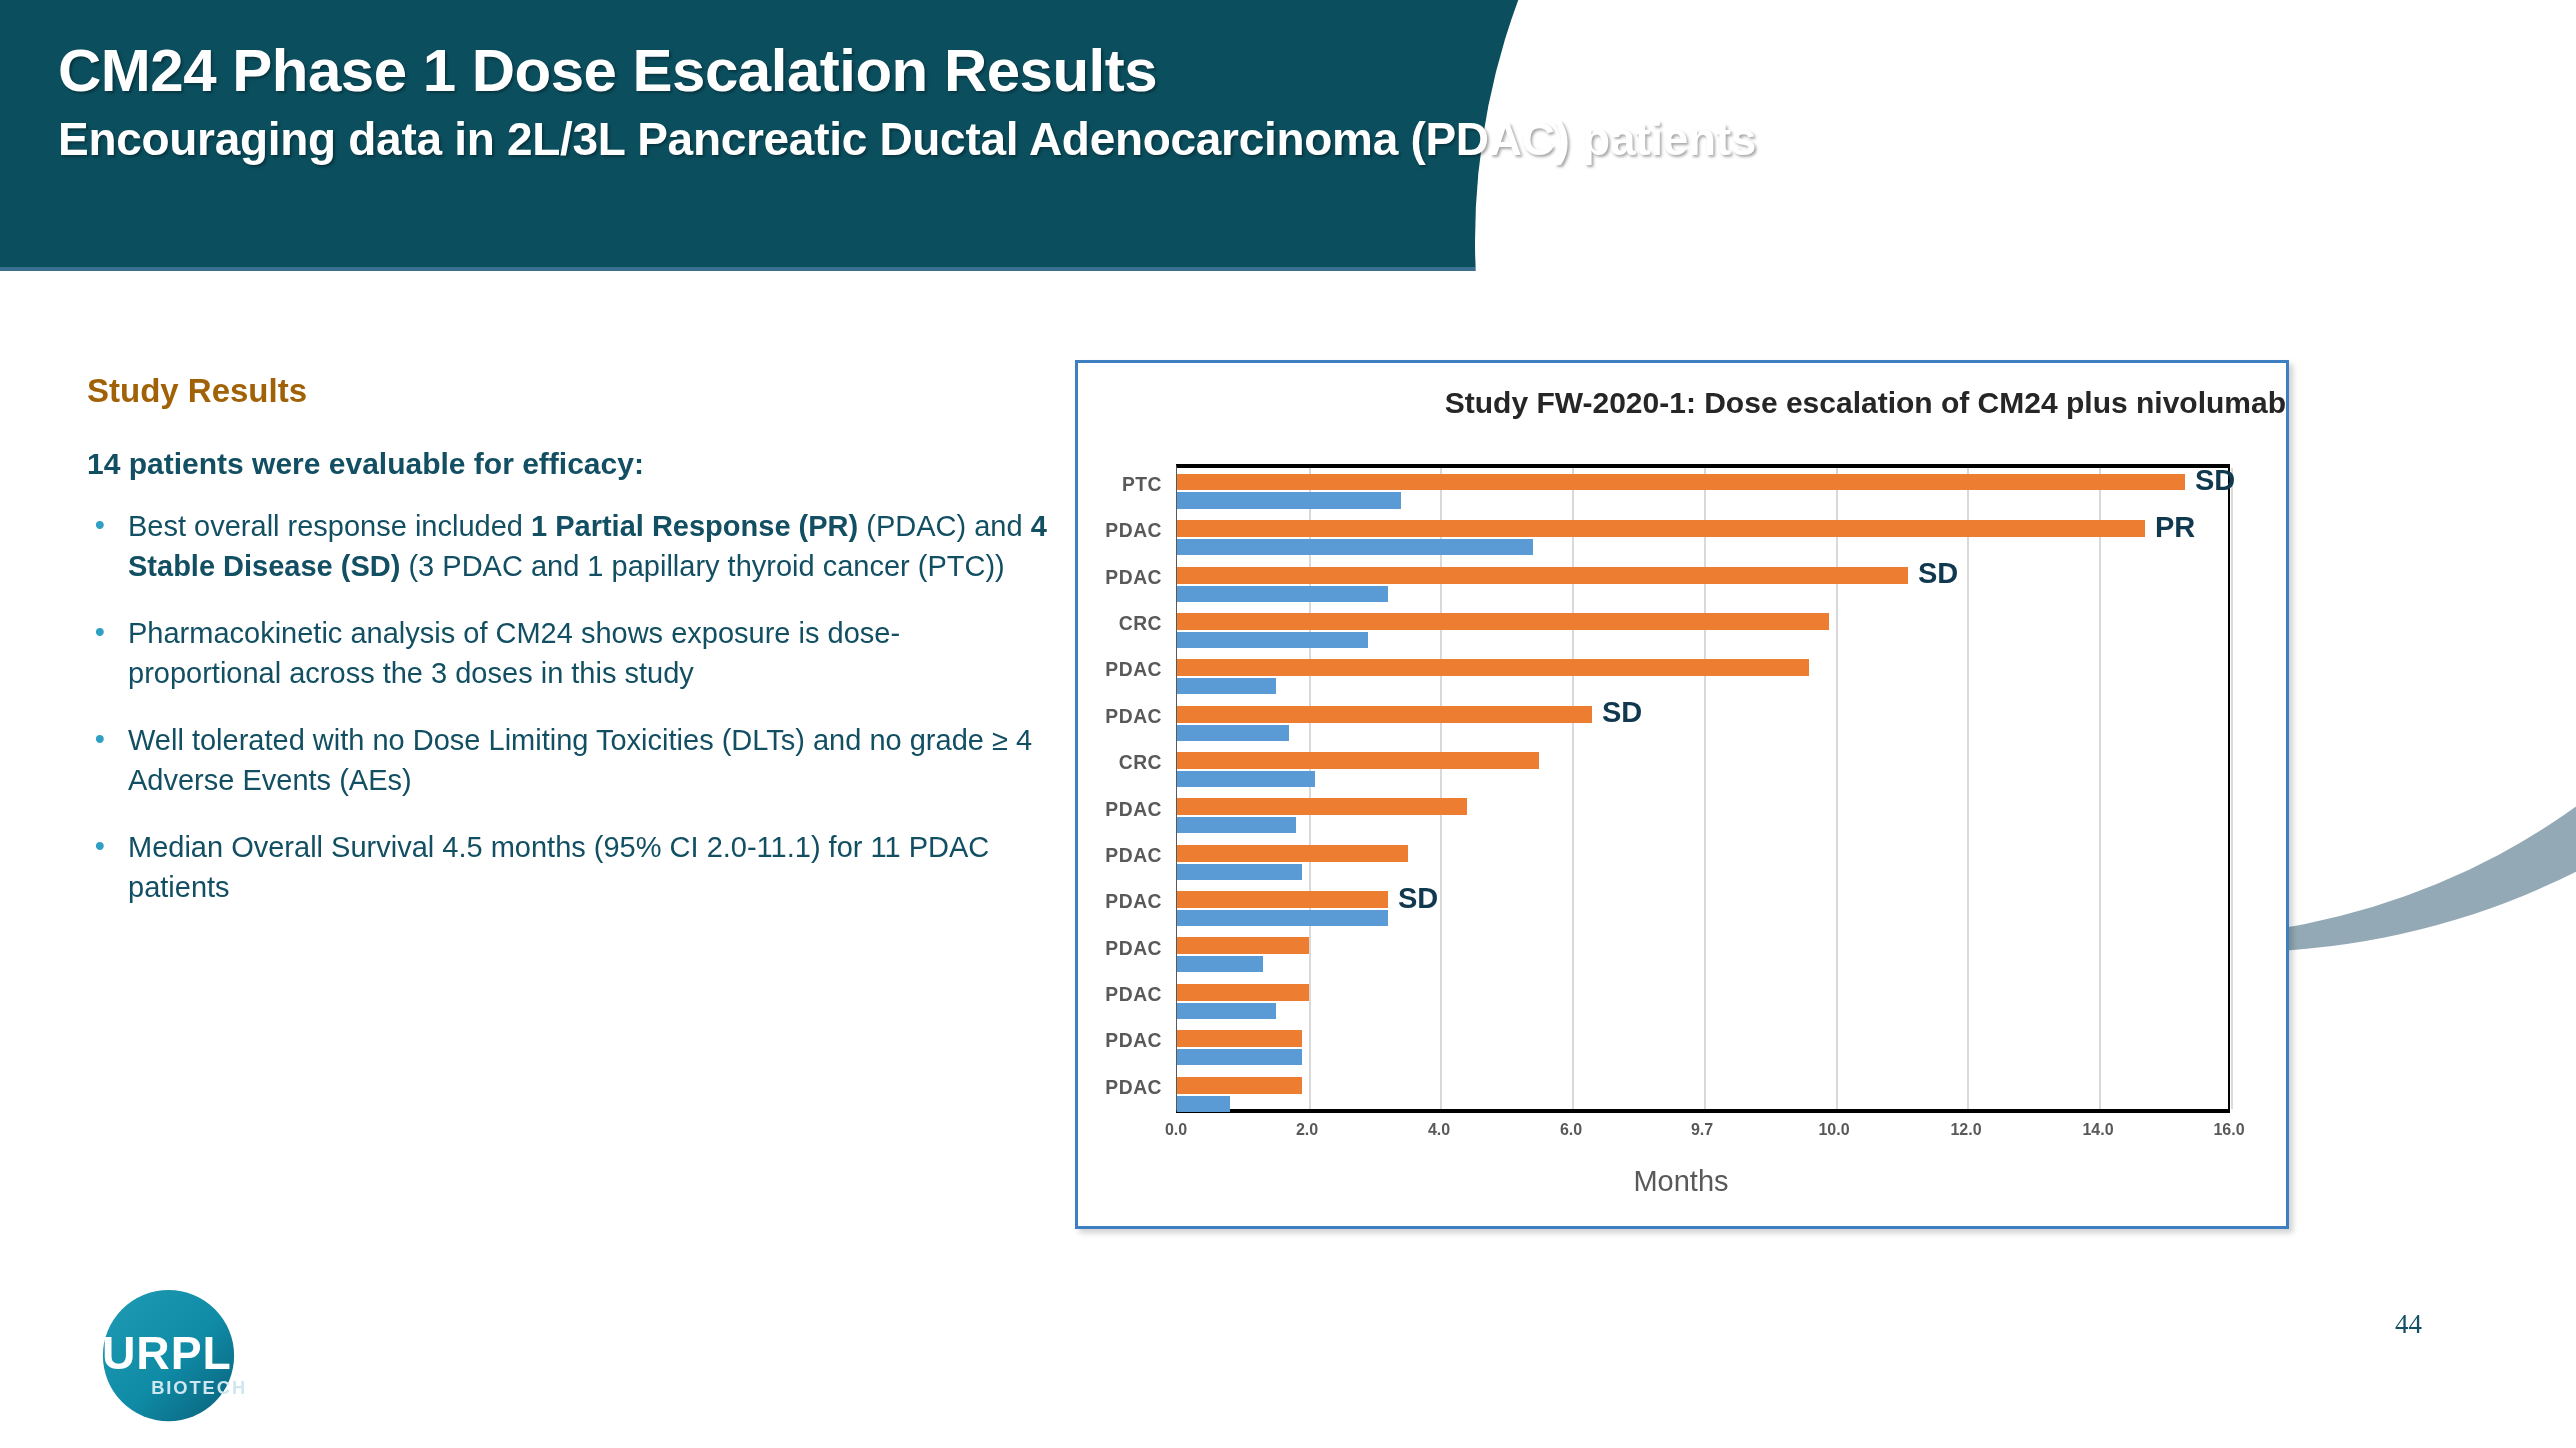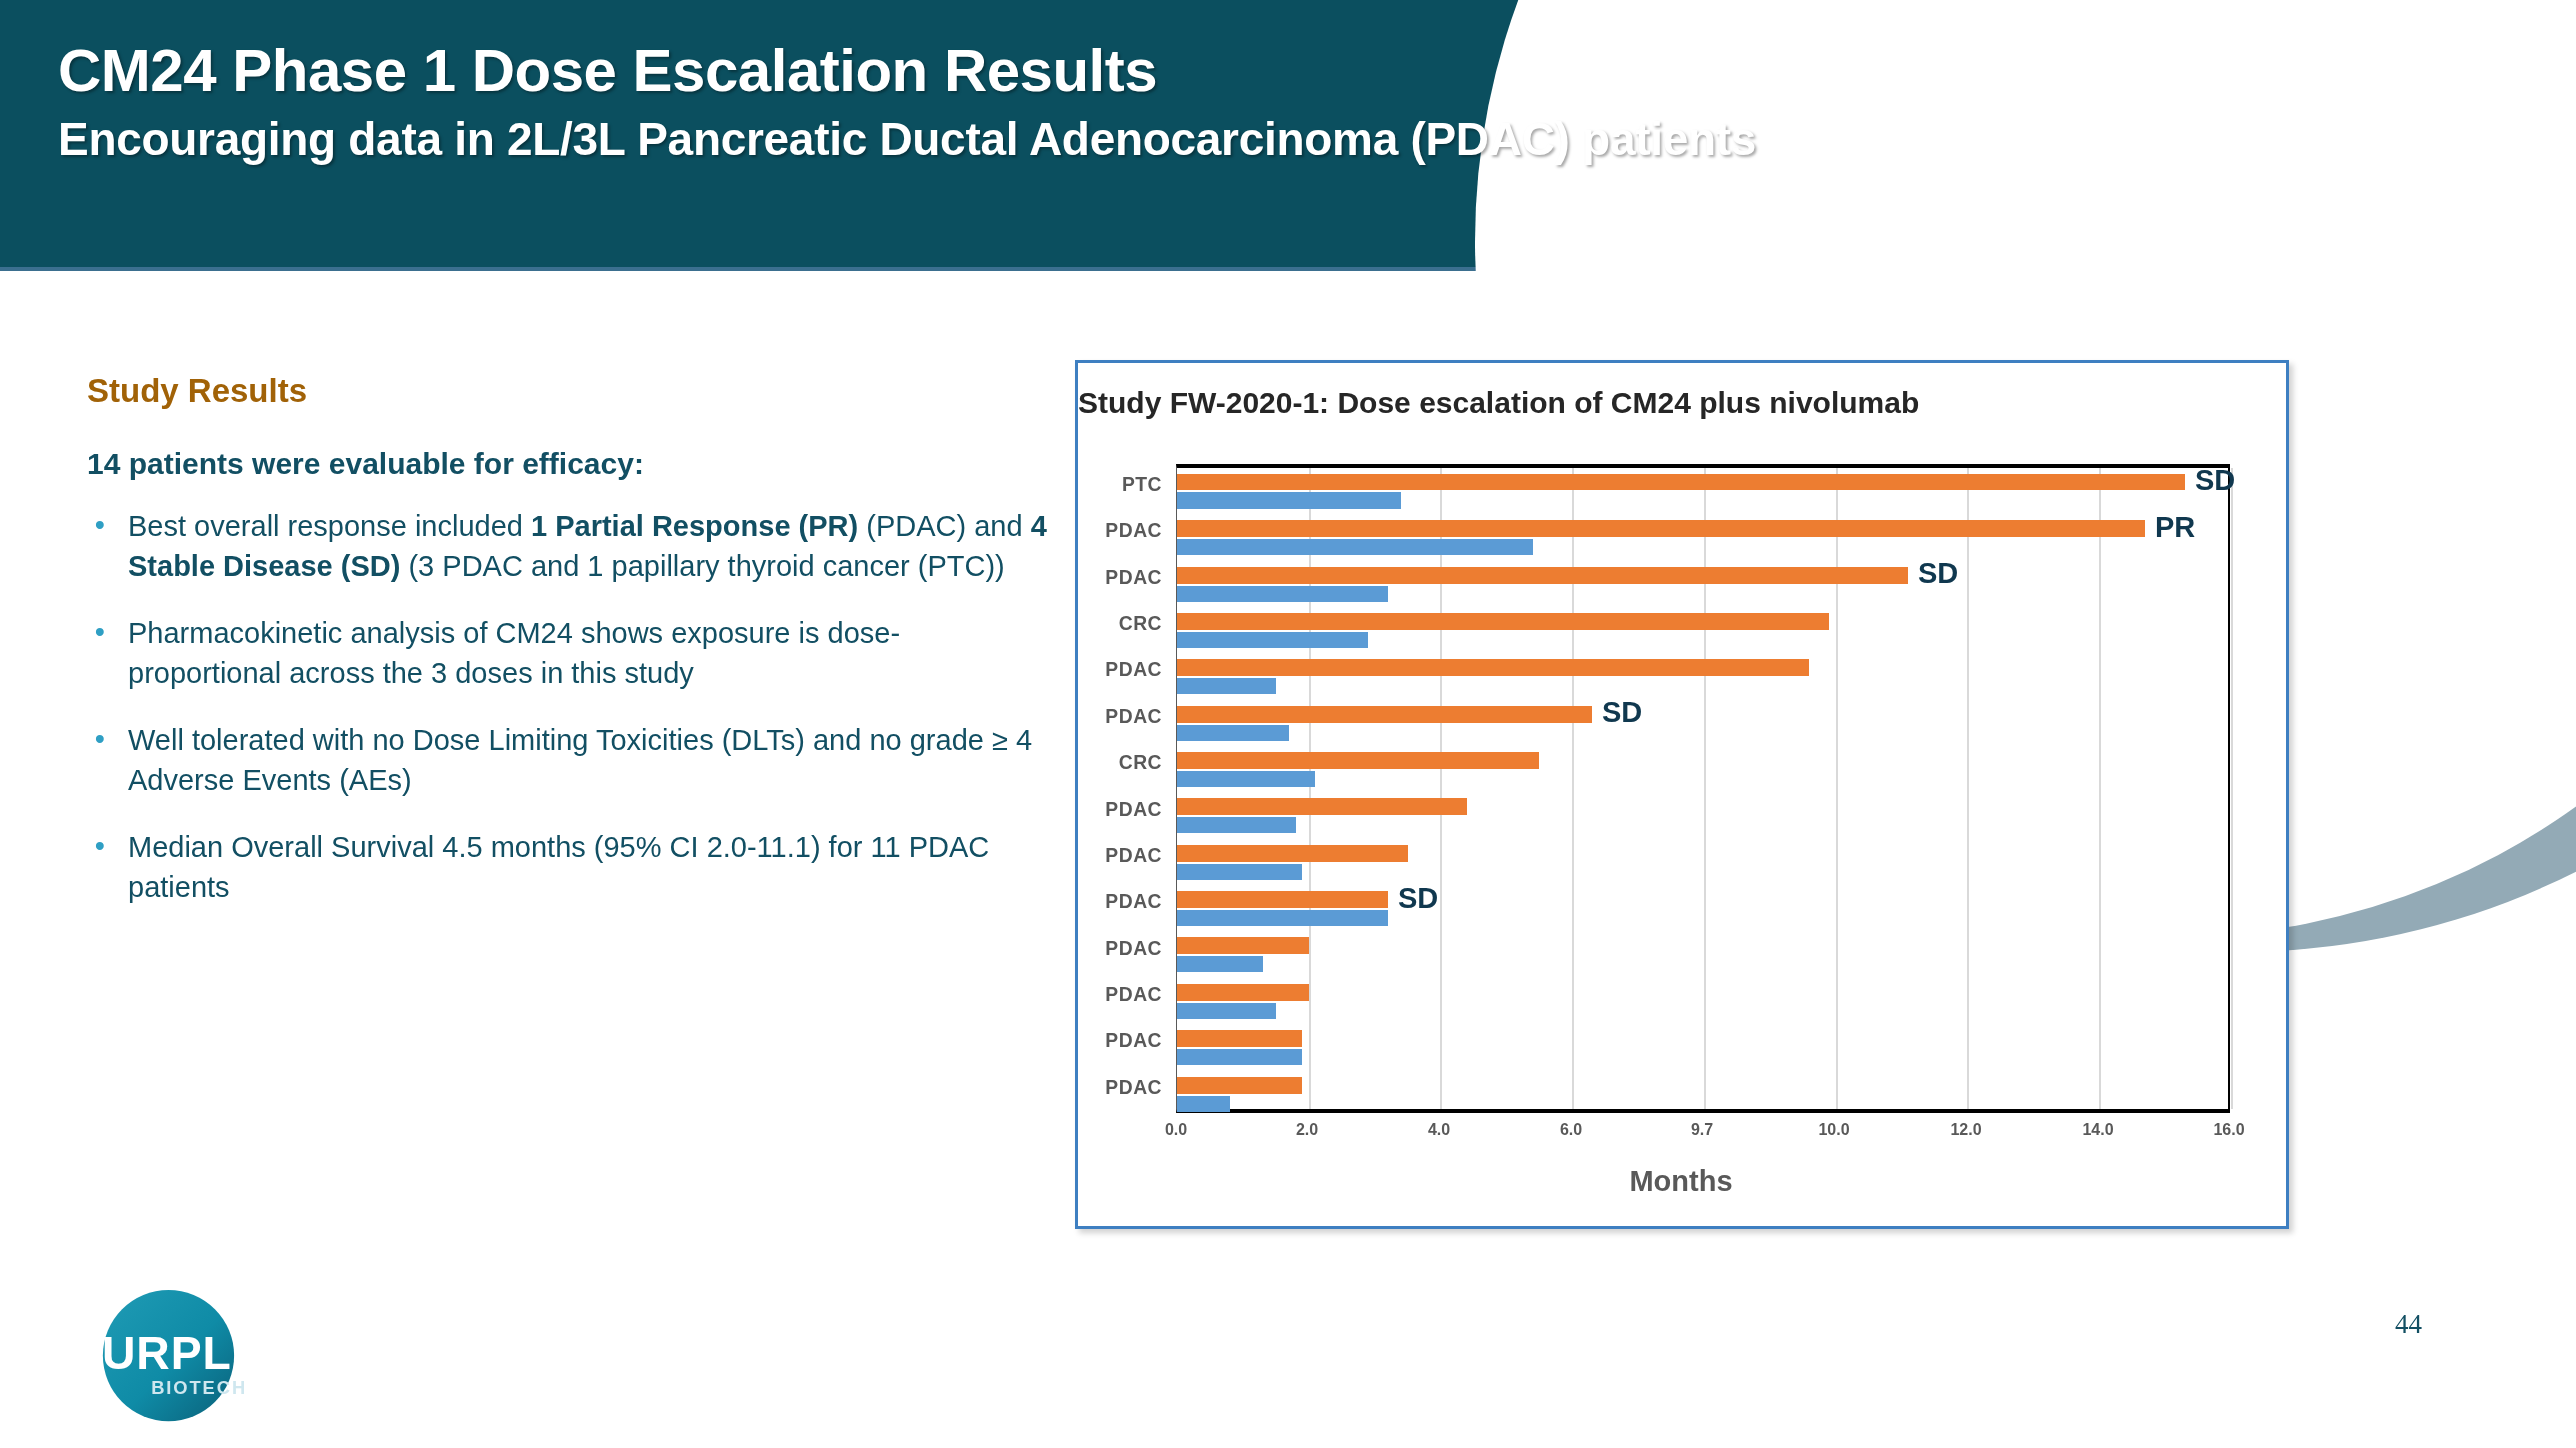--- a/index.html
+++ b/index.html
@@ -67,21 +67,21 @@
   }
   .bullet-text b { font-weight:bold; }
 
   
   #chart-card {
     position:absolute; left:1075px; top:360px; width:1214px; height:869px;
     background:#ffffff; border:3.9px solid #3e7fc1; z-index:6;
     box-shadow:3.9px 3.9px 5.8px rgba(0,0,0,.18);
   }
   #chart-title {
-    text-align:left; margin-top:23px;
+    text-align:right; margin-top:23px;
     color:#262626; font-size:30px; font-weight:bold;
   }
 
   #plot-wrap { position:absolute; left:0; top:82px; width:1206px; height:695px; }
   
   #plot-area {
     position:absolute; left:98px; top:19.3px; width:1054px; height:649px;
     border-top:4.8px solid #000; border-bottom:4.8px solid #000;
     border-right:2.9px solid #000; border-left:1.9px solid #595959;
   }
@@ -102,21 +102,21 @@
     position:absolute; color:#10384f; font-size:29px; font-weight:bold;
     white-space:nowrap;
   }
 
   .xtick {
     position:absolute; top:676px; color:#595959; font-size:16px;
     font-weight:bold; transform:translateX(-50%); white-space:nowrap;
   }
   #xaxis-title {
     position:absolute; top:720px; left:0; width:1206px; text-align:center;
-    color:#595959; font-size:29px; font-weight:bold;
+    color:#595959; font-size:29px; font-weight:normal;
   }
 
   
   #chart-legend {
     position:absolute; left:755px; top:645px; z-index:8;
   }
   .legend-item { display:flex; align-items:center; margin-bottom:9.7px; }
   .legend-swatch { width:23px; height:23px; margin-right:13.5px; flex:0 0 23px; }
   .legend-text { color:#595959; font-size:28px; font-weight:bold; white-space:nowrap; }
 

